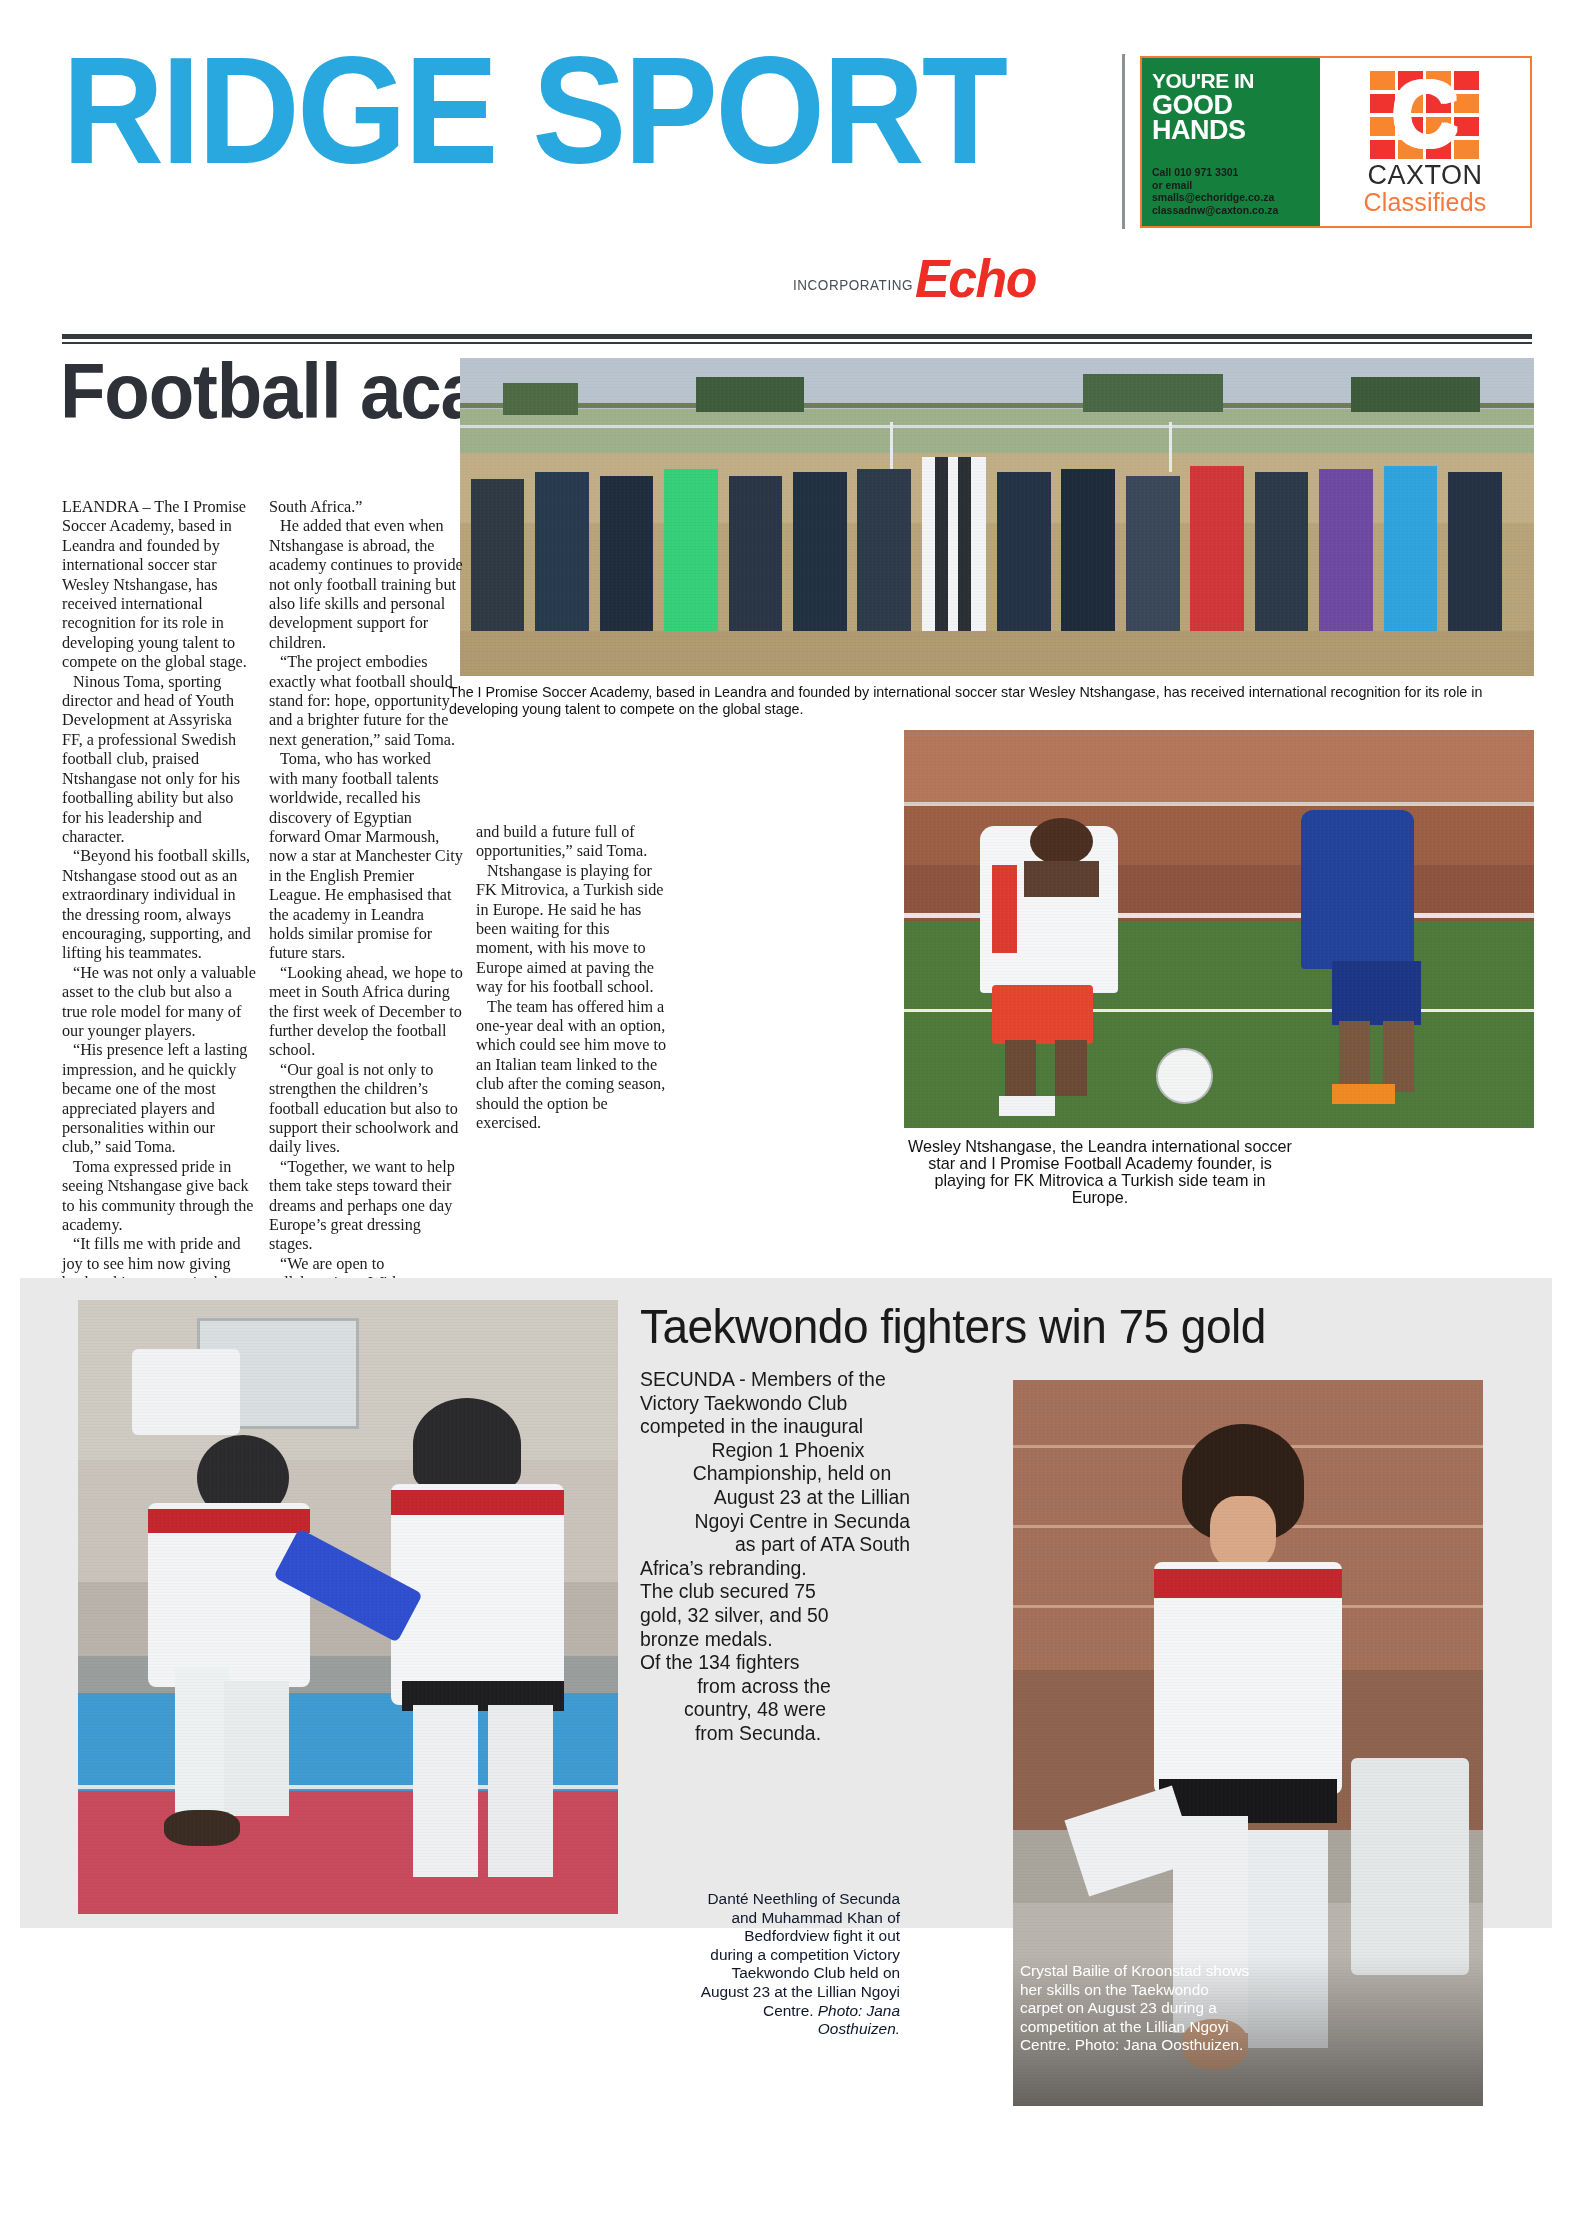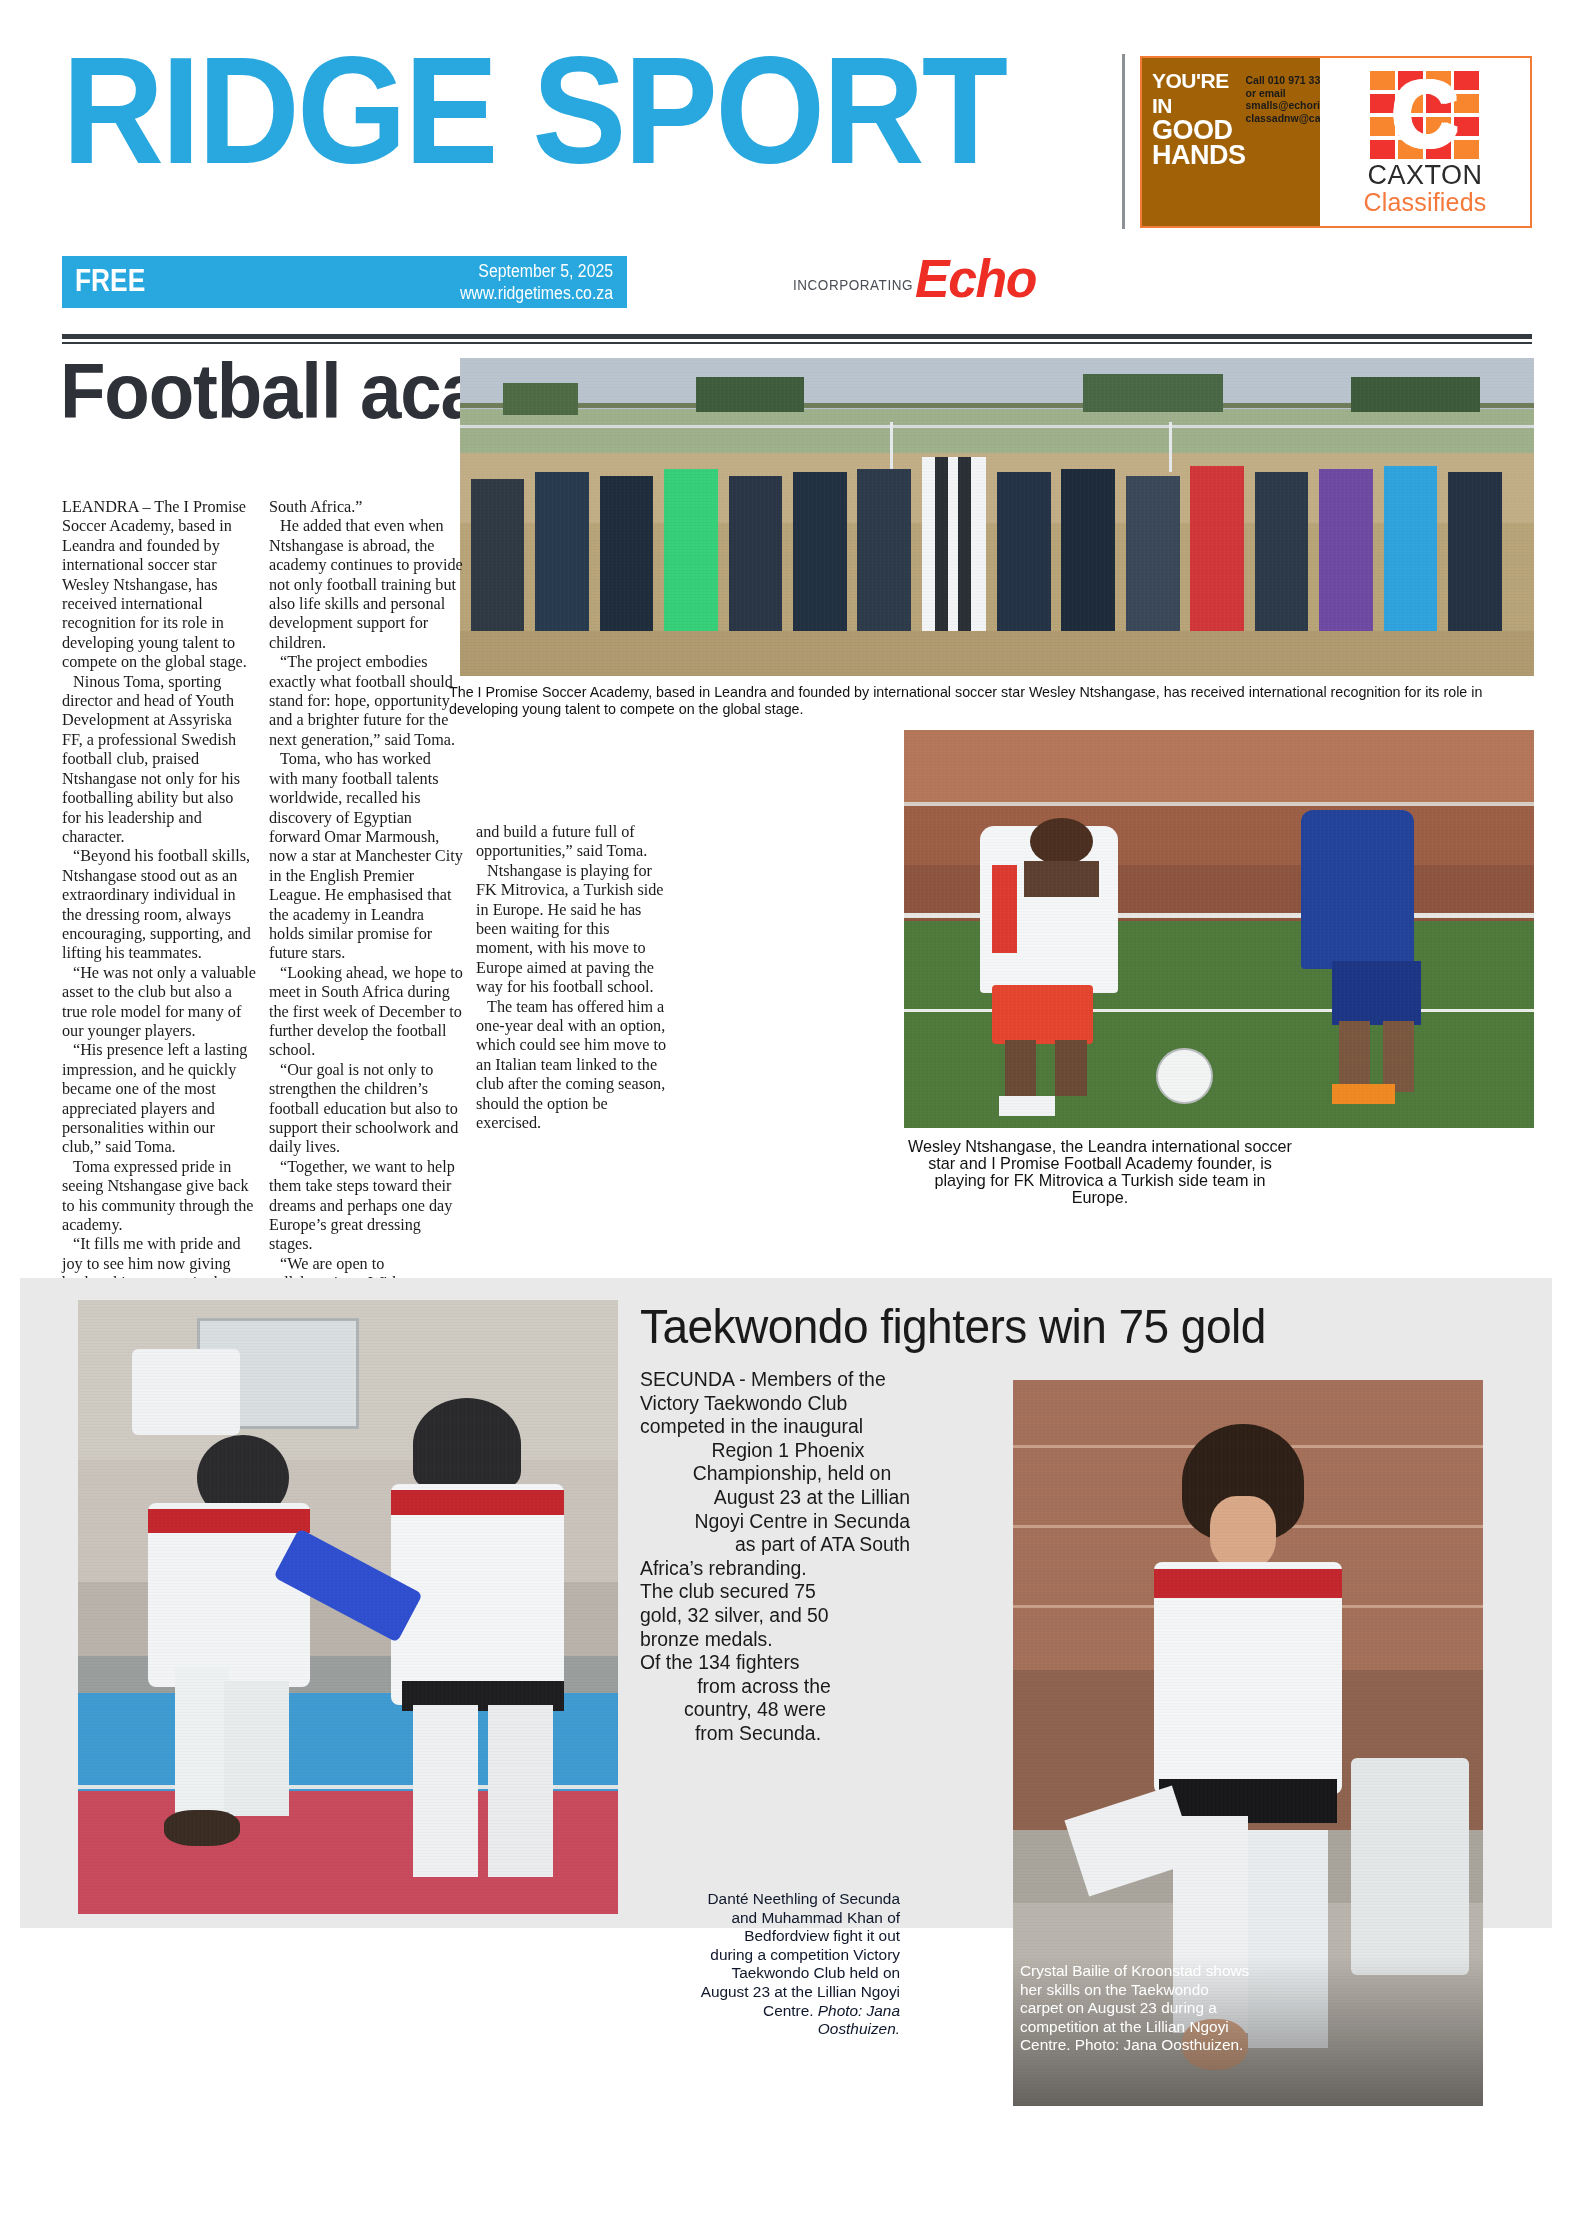--- a/index.html
+++ b/index.html
@@ -34,23 +34,23 @@
 
   
   .ad-box {
     position: absolute; left: 1140px; top: 56px;
     width: 392px; height: 172px;
     border: 2px solid #F47B36;
     background: #fff;
     display: flex;
   }
   .ad-left {
-    width: 178px; background: #a16207; color: #fff;
+    width: 178px; background: #15803d; color: #fff;
     padding: 10px 6px 4px 10px;
-    display: flex; 
+    display: flex; flex-direction: column; gap: 17px;
   }
   .ad-slogan {
     font-family: "Liberation Sans", sans-serif;
     font-weight: 700; color: #ffffff;
     font-size: 25px; line-height: 25px; letter-spacing: -0.5px;
   }
   .ad-slogan .l1 { font-size: 21px; }
   .ad-slogan .l2 { font-size: 27px; }
   .ad-slogan .l3 { font-size: 27px; }
   .ad-contact {
@@ -255,27 +255,20 @@
           <div class="cell" style="left:28px;top:69px;background:#F8862E"></div>
           <div class="cell" style="left:56px;top:69px;background:#F0332E"></div>
           <div class="cell" style="left:84px;top:69px;background:#F8862E"></div>
           <div class="cmask">C</div>
         </div>
         <div class="caxton-name">CAXTON</div>
         <div class="caxton-sub">Classifieds</div>
       </div>
     </div>
 
-    <div class="strip">
-      <div class="strip-free">FREE</div>
-      <div class="strip-meta">
-        <div>September 5, 2025</div>
-        <div>www.ridgetimes.co.za</div>
-      </div>
-    </div>
 
     <div class="incorp">INCORPORATING</div>
     <div class="echo">Echo</div>
 
     <div class="rule-thick rule-r1"></div>
     <div class="rule-thick rule-r2"></div>
   </div>
 
   <div class="headline">Football academy lauded abroad</div>
 

